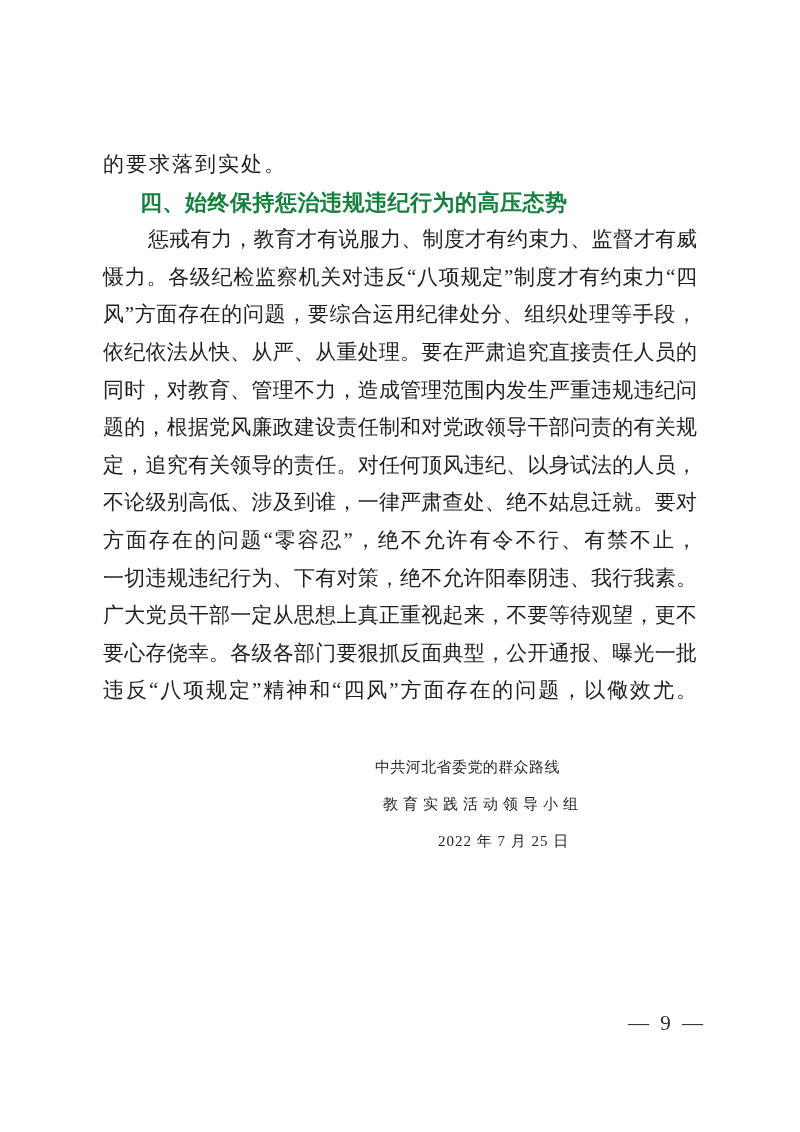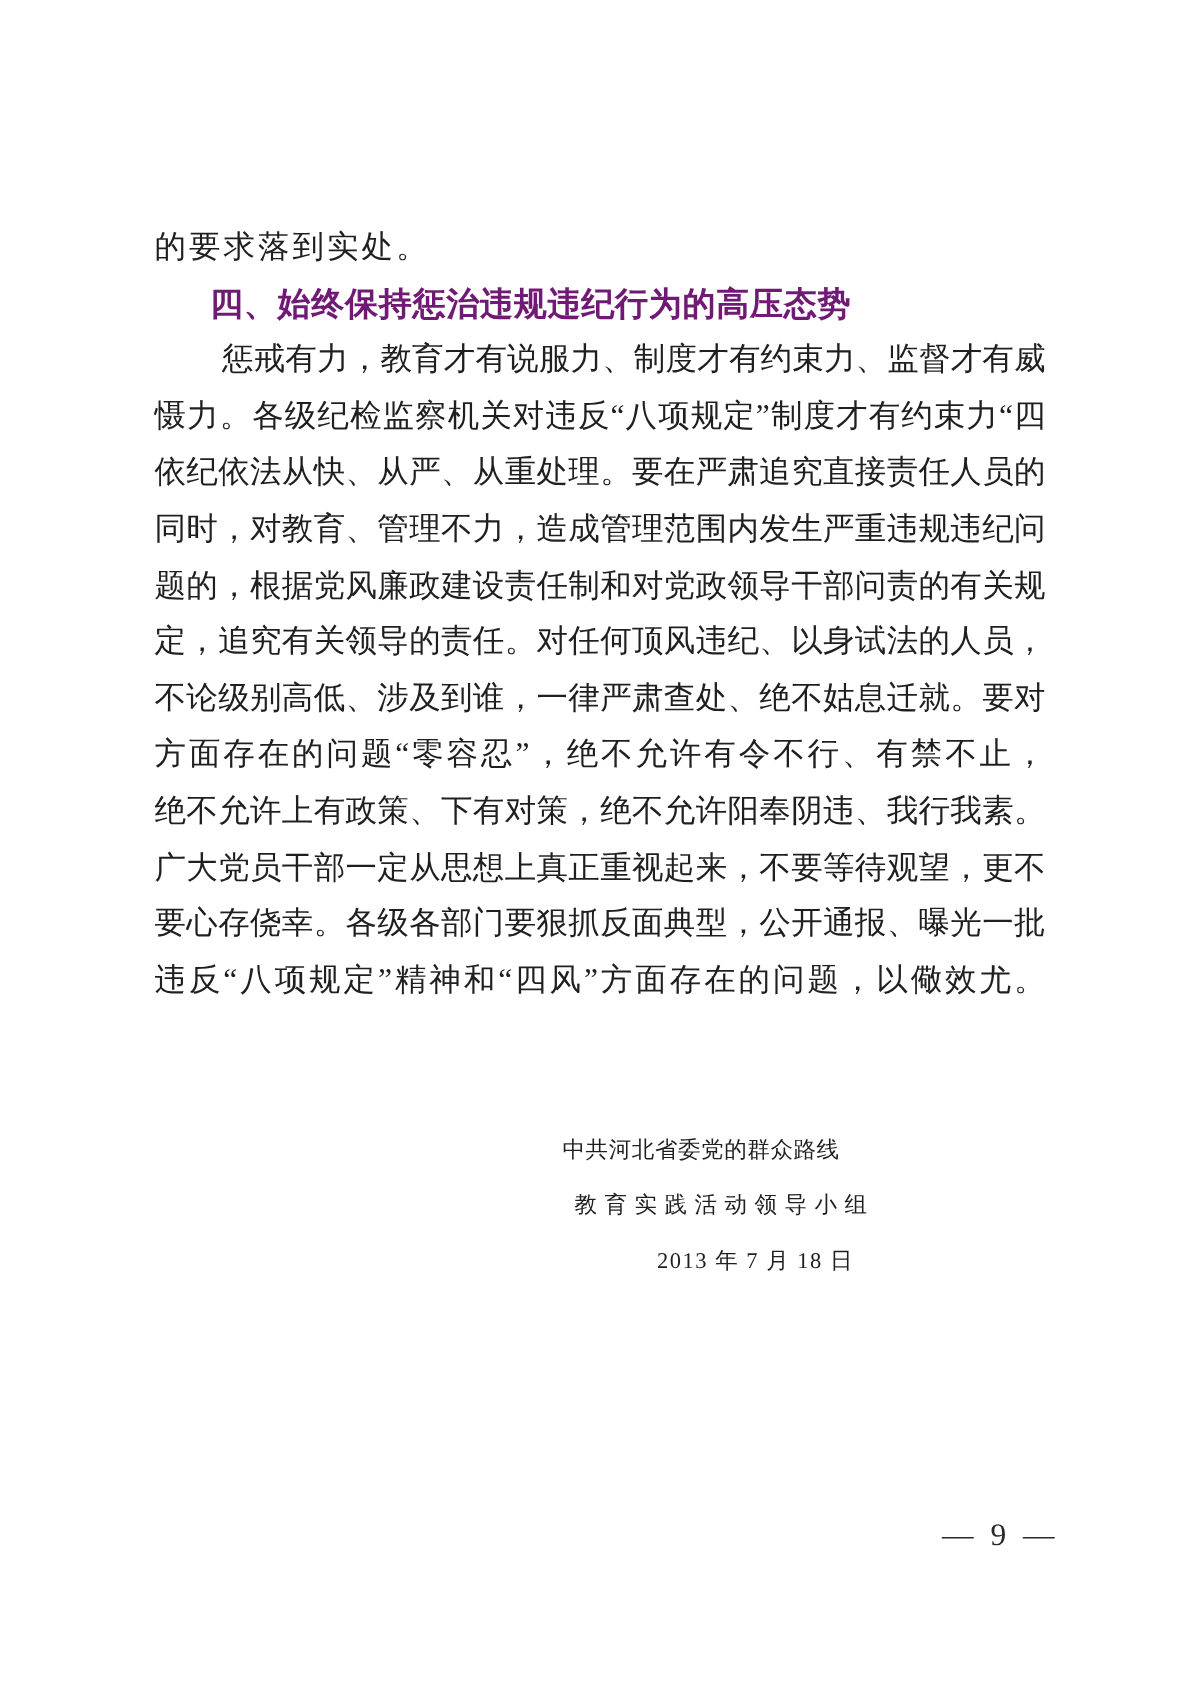--- a/index.html
+++ b/index.html
@@ -31,21 +31,21 @@
     white-space: nowrap;
   }
   .intro {
     text-align: left;
     letter-spacing: 2px;
   }
   .heading {
     font-family: "Liberation Sans", "DejaVu Sans", sans-serif;
     font-weight: 700;
     font-size: 22px;
-    color: #701a75;
+    color: #15803d;
     padding-left: 37px;
     letter-spacing: 0.5px;
   }
   .jfull {
     white-space: normal;
     text-align: justify;
     text-align-last: justify;
   }
   .pindent {
     text-indent: 45px;
@@ -74,31 +74,32 @@
 </head>
 <body>
 
 <div class="page">
 
   <div class="textblock">
     <div class="line intro">的要求落到实处。</div>
     <div class="line heading">四、始终保持惩治违规违纪行为的高压态势</div>
     <div class="line jfull pindent">惩戒有力，教育才有说服力、制度才有约束力、监督才有威</div>
     <div class="line jfull">慑力。各级纪检监察机关对违反“八项规定”制度才有约束力“四</div>
+    <div class="line jfull">风”方面存在的问题，要综合运用纪律处分、组织处理等手段，</div>
     <div class="line jfull">依纪依法从快、从严、从重处理。要在严肃追究直接责任人员的</div>
     <div class="line jfull">同时，对教育、管理不力，造成管理范围内发生严重违规违纪问</div>
     <div class="line jfull">题的，根据党风廉政建设责任制和对党政领导干部问责的有关规</div>
     <div class="line jfull">定，追究有关领导的责任。对任何顶风违纪、以身试法的人员，</div>
     <div class="line jfull">不论级别高低、涉及到谁，一律严肃查处、绝不姑息迁就。要对</div>
     <div class="line jfull">方面存在的问题“零容忍”，绝不允许有令不行、有禁不止，</div>
-    <div class="line jfull">绝不允许上有政策、下有对策，绝不允许阳奉阴违、我行我素。</div>
+    <div class="line jfull">一切违规违纪行为、下有对策，绝不允许阳奉阴违、我行我素。</div>
     <div class="line jfull">广大党员干部一定从思想上真正重视起来，不要等待观望，更不</div>
     <div class="line jfull">要心存侥幸。各级各部门要狠抓反面典型，公开通报、曝光一批</div>
     <div class="line jfull">违反“八项规定”精神和“四风”方面存在的问题，以儆效尤。</div>
   </div>
 
   <div class="sig sig1">中共河北省委党的群众路线</div>
   <div class="sig sig2">教育实践活动领导小组</div>
-  <div class="sig sig3">2013 年 7 月 18 日</div>
+  <div class="sig sig3">2022 年 7 月 25 日</div>
 
   <div class="pagenum">— 9 —</div>
 
 </div>
 
 </body></html>

